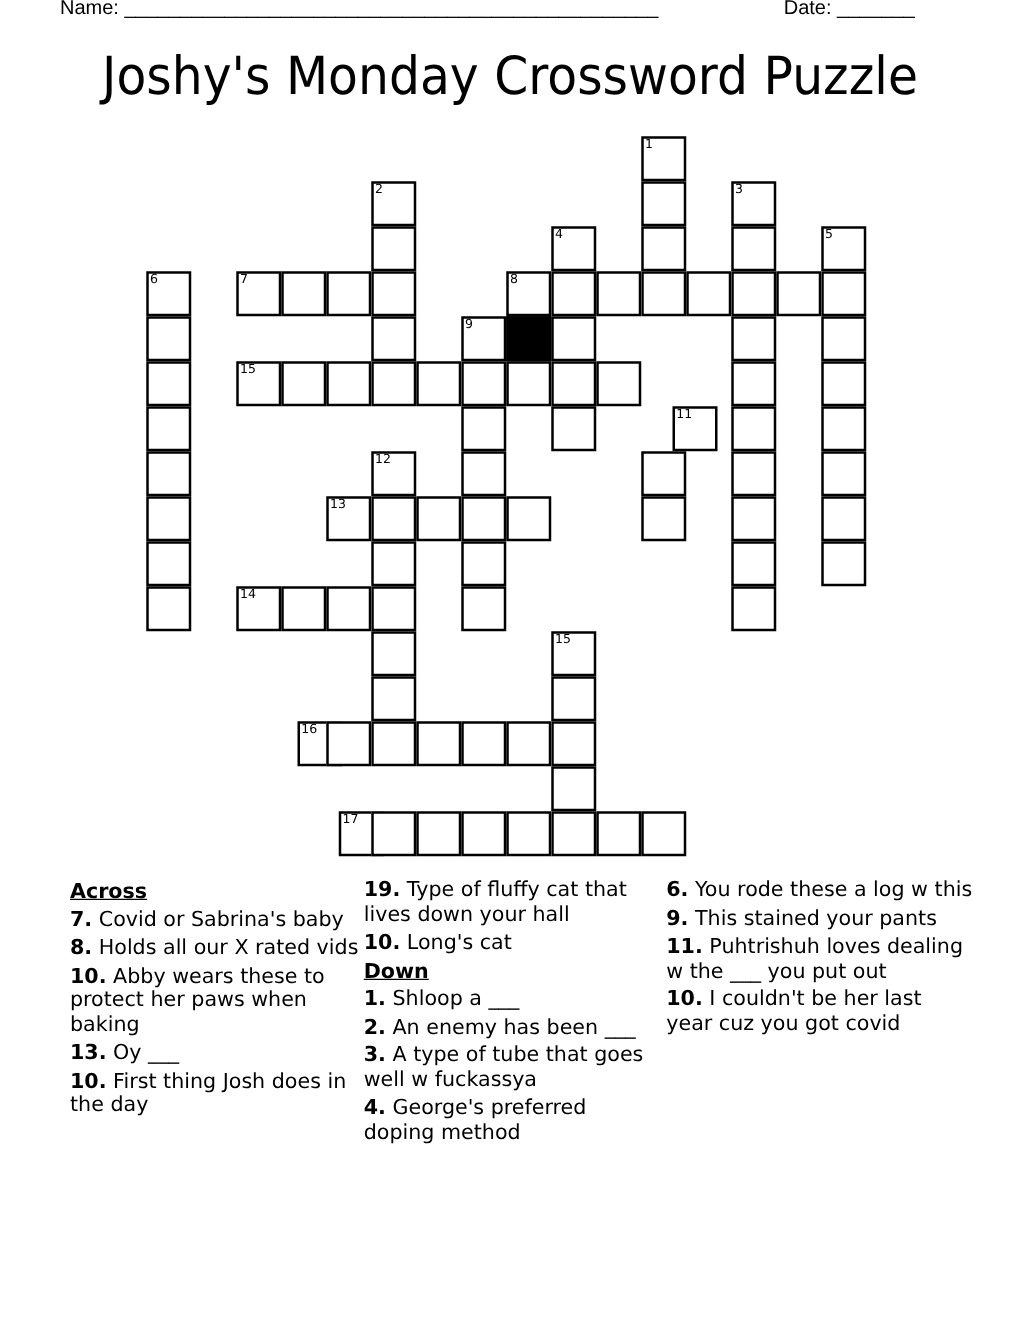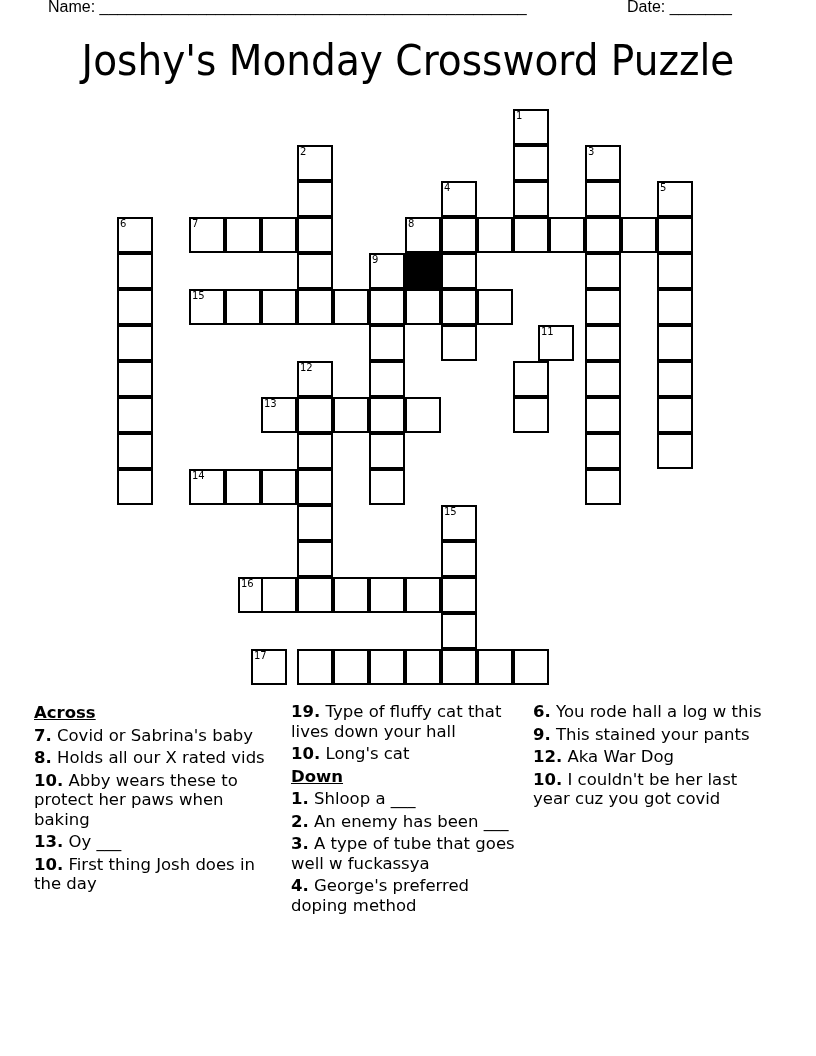--- a/index.html
+++ b/index.html
@@ -6,21 +6,21 @@
   body { width: 816px; height: 1056px; position: relative; overflow: hidden; font-family: "DejaVu Sans", sans-serif; color: #000; }
   .header-line { position: absolute; top: -2px; font-family: "Liberation Sans", sans-serif; font-size: 16px; white-space: nowrap; }
   #name-line { left: 48px; }
   #date-line { left: 627px; }
   .title { position: absolute; top: 36px; left: 0; width: 816px; text-align: center; font-family: "DejaVu Sans", sans-serif; font-size: 42px; font-weight: normal; letter-spacing: 0px; transform: scaleX(0.93); transform-origin: center; }
   #grid { position: absolute; left: 0; top: 0; width: 816px; height: 700px; }
   .cell { position: absolute; width: 36px; height: 36px; box-sizing: border-box; border: 2px solid #000; background: #fff; margin-left: -1px; margin-top: -1px; }
   .cell.black { background: #000; }
   .cell .num { position: absolute; left: 1px; top: -1px; font-size: 10px; font-family: "DejaVu Sans", sans-serif; line-height: 12px; }
   .clues-col { position: absolute; top: 702px; font-family: "DejaVu Sans", sans-serif; font-size: 16.5px; line-height: 19.5px; }
-  #col1 { left: 34px; width: 232px; }
+  #col1 { left: 56px; width: 232px; }
   #col2 { left: 291px; width: 235px; }
   #col3 { left: 533px; width: 245px; }
   .clue-heading { font-weight: bold; text-decoration: underline; margin-top: 1px; margin-bottom: 3px; }
   .clue { margin-bottom: 3px; }
   .clue b { font-weight: bold; }
 </style>
 </head>
 <body>
 
 <div id="name-line" class="header-line">Name: ________________________________________________</div>
@@ -140,21 +140,21 @@
     <div class="cell" style="left: 442px; top: 578px;"></div>
     <div class="cell" style="left: 442px; top: 614px;"></div>
     <div class="cell" style="left: 442px; top: 650px;"></div>
     <div class="cell" style="left: 226px; top: 578px; margin-left: 12px;">
       <span class="num">16</span>
     </div>
     <div class="cell" style="left: 262px; top: 578px;"></div>
     <div class="cell" style="left: 334px; top: 578px;"></div>
     <div class="cell" style="left: 370px; top: 578px;"></div>
     <div class="cell" style="left: 406px; top: 578px;"></div>
-    <div class="cell" style="left: 252px; top: 650px;">
+    <div class="cell" style="left: 272px; top: 650px;">
       <span class="num">17</span>
     </div>
     <div class="cell" style="left: 298px; top: 650px;"></div>
     <div class="cell" style="left: 334px; top: 650px;"></div>
     <div class="cell" style="left: 370px; top: 650px;"></div>
     <div class="cell" style="left: 406px; top: 650px;"></div>
     <div class="cell" style="left: 478px; top: 650px;"></div>
     <div class="cell" style="left: 514px; top: 650px;"></div>
     <div class="cell black" style="left: 406px; top: 254px;"></div>
   </div>
@@ -172,17 +172,17 @@
   <div class="clue"><b>19.</b> <span>Type of fluffy cat that lives down your hall</span></div>
   <div class="clue"><b>10.</b> <span>Long's cat</span></div>
   <div class="clue-heading">Down</div>
   <div class="clue"><b>1.</b> <span>Shloop a ___</span></div>
   <div class="clue"><b>2.</b> <span>An enemy has been ___</span></div>
   <div class="clue"><b>3.</b> <span>A type of tube that goes well w fuckassya</span></div>
   <div class="clue"><b>4.</b> <span>George's preferred doping method</span></div>
 </div>
 
 <div id="col3" class="clues-col">
-  <div class="clue"><b>6.</b> <span>You rode hall a log w this</span></div>
+  <div class="clue"><b>6.</b> <span>You rode these a log w this</span></div>
   <div class="clue"><b>9.</b> <span>This stained your pants</span></div>
-  <div class="clue"><b>12.</b> <span>Aka War Dog</span></div>
+  <div class="clue"><b>11.</b> <span>Puhtrishuh loves dealing w the ___ you put out</span></div>
   <div class="clue"><b>10.</b> <span>I couldn't be her last year cuz you got covid</span></div>
 </div>
 
 </body></html>

